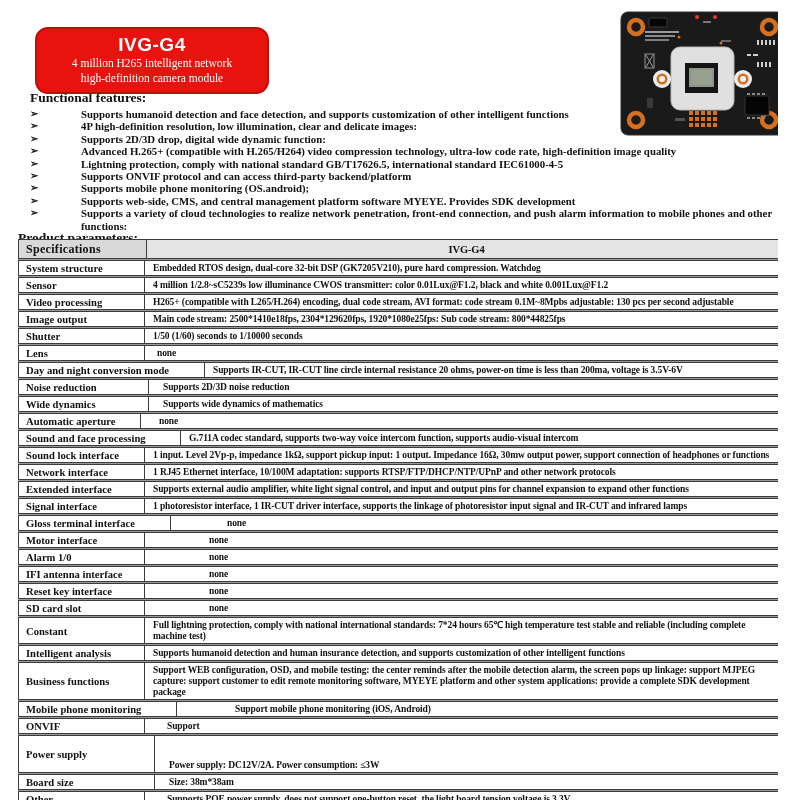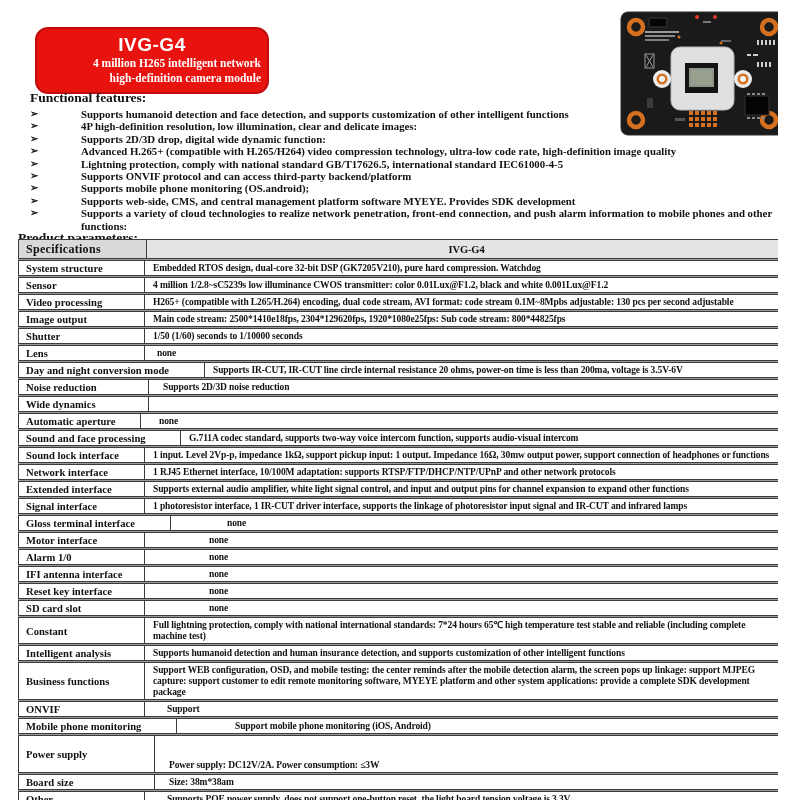--- a/index.html
+++ b/index.html
@@ -5,21 +5,21 @@
   html,body{margin:0;padding:0;background:#fff;}
   .page{position:relative;width:778px;height:800px;background:#fff;overflow:hidden;
         font-family:"Liberation Serif", serif; color:#111;}
 
   
   .badge{position:absolute;left:35px;top:27px;width:234px;padding:5px 6px 7px;
          border-radius:13px;text-align:center;color:#fff;box-sizing:border-box;
          border:2px solid #b30d0d;}
   .badge .title{font-size:19px;font-weight:bold;letter-spacing:.5px;
                 font-family:"Liberation Sans",sans-serif;}
-  .badge .sub{font-size:11.5px;font-weight:bold;line-height:1.18;margin-top:1px;text-align:right;}
+  .badge .sub{font-size:11.5px;font-weight:normal;line-height:1.18;margin-top:1px;}
 
   
   .pcb{position:absolute;left:617px;top:10px;width:172px;height:128px;}
 
   
   .features{position:absolute;left:30px;top:90px;width:756px;}
   .features h2{margin:0 0 2px 0;font-size:13.5px;font-weight:bold;}
   .feat-list{margin:0;padding:0;list-style:none;}
   .feat-list li{display:flex;font-size:10.8px;font-weight:bold;line-height:12.4px;}
   .feat-list .mk{width:9px;flex:0 0 9px;margin-right:6px;font-size:10px;}
@@ -211,20 +211,21 @@
       <div class="prow">
         <div class="lab" style="width: 186px;">Day and night conversion mode</div>
         <div class="val">Supports IR-CUT, IR-CUT line circle internal resistance 20 ohms, power-on time is less than 200ma, voltage is 3.5V-6V</div>
       </div>
       <div class="prow">
         <div class="lab" style="width: 130px;">Noise reduction</div>
         <div class="val" style="padding-left: 14px;">Supports 2D/3D noise reduction</div>
       </div>
       <div class="prow">
         <div class="lab" style="width: 130px;">Wide dynamics</div>
+        <div class="val" style="padding-left: 14px;">Supports wide dynamics of mathematics</div>
       </div>
       <div class="prow">
         <div class="lab" style="width: 122px;">Automatic aperture</div>
         <div class="val" style="padding-left: 18px;">none</div>
       </div>
       <div class="prow">
         <div class="lab" style="width: 162px;">Sound and face processing</div>
         <div class="val">G.711A codec standard, supports two-way voice intercom function, supports audio-visual intercom</div>
       </div>
       <div class="prow">
@@ -273,28 +274,28 @@
       </div>
       <div class="prow">
         <div class="lab" style="width: 126px;">Intelligent analysis</div>
         <div class="val">Supports humanoid detection and human insurance detection, and supports customization of other intelligent functions</div>
       </div>
       <div class="prow">
         <div class="lab" style="width: 126px;">Business functions</div>
         <div class="val">Support WEB configuration, OSD, and mobile testing: the center reminds after the mobile detection alarm, the screen pops up linkage: support MJPEG capture: support customer to edit remote monitoring software, MYEYE platform and other system applications: provide a complete SDK development package</div>
       </div>
       <div class="prow">
+        <div class="lab" style="width: 158px;">Mobile phone monitoring</div>
+        <div class="val" style="padding-left: 58px;">Support mobile phone monitoring (iOS, Android)</div>
+      </div>
+      <div class="prow">
         <div class="lab" style="width: 126px;">ONVIF</div>
         <div class="val" style="padding-left: 22px;">Support</div>
       </div>
       <div class="prow">
-        <div class="lab" style="width: 158px;">Mobile phone monitoring</div>
-        <div class="val" style="padding-left: 58px;">Support mobile phone monitoring (iOS, Android)</div>
-      </div>
-      <div class="prow">
         <div class="lab" style="width: 136px;">Power supply</div>
         <div class="val" style="padding-left: 14px; margin-top: 22px;">Power supply: DC12V/2A. Power consumption: ≤3W</div>
       </div>
       <div class="prow">
         <div class="lab" style="width: 136px;">Board size</div>
         <div class="val" style="padding-left: 14px;">Size: 38m*38am</div>
       </div>
       <div class="prow">
         <div class="lab" style="width: 126px;">Other</div>
         <div class="val" style="padding-left: 22px;">Supports POE power supply, does not support one-button reset, the light board tension voltage is 3.3V</div>

